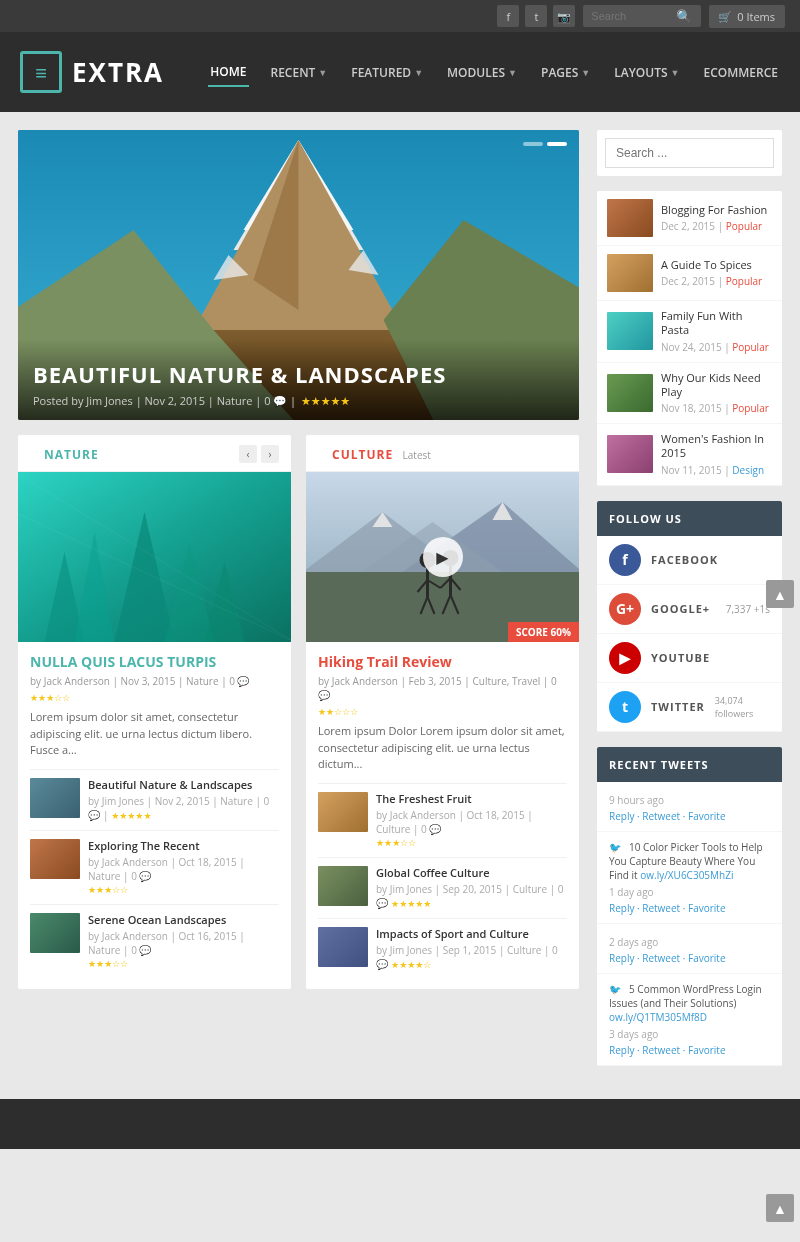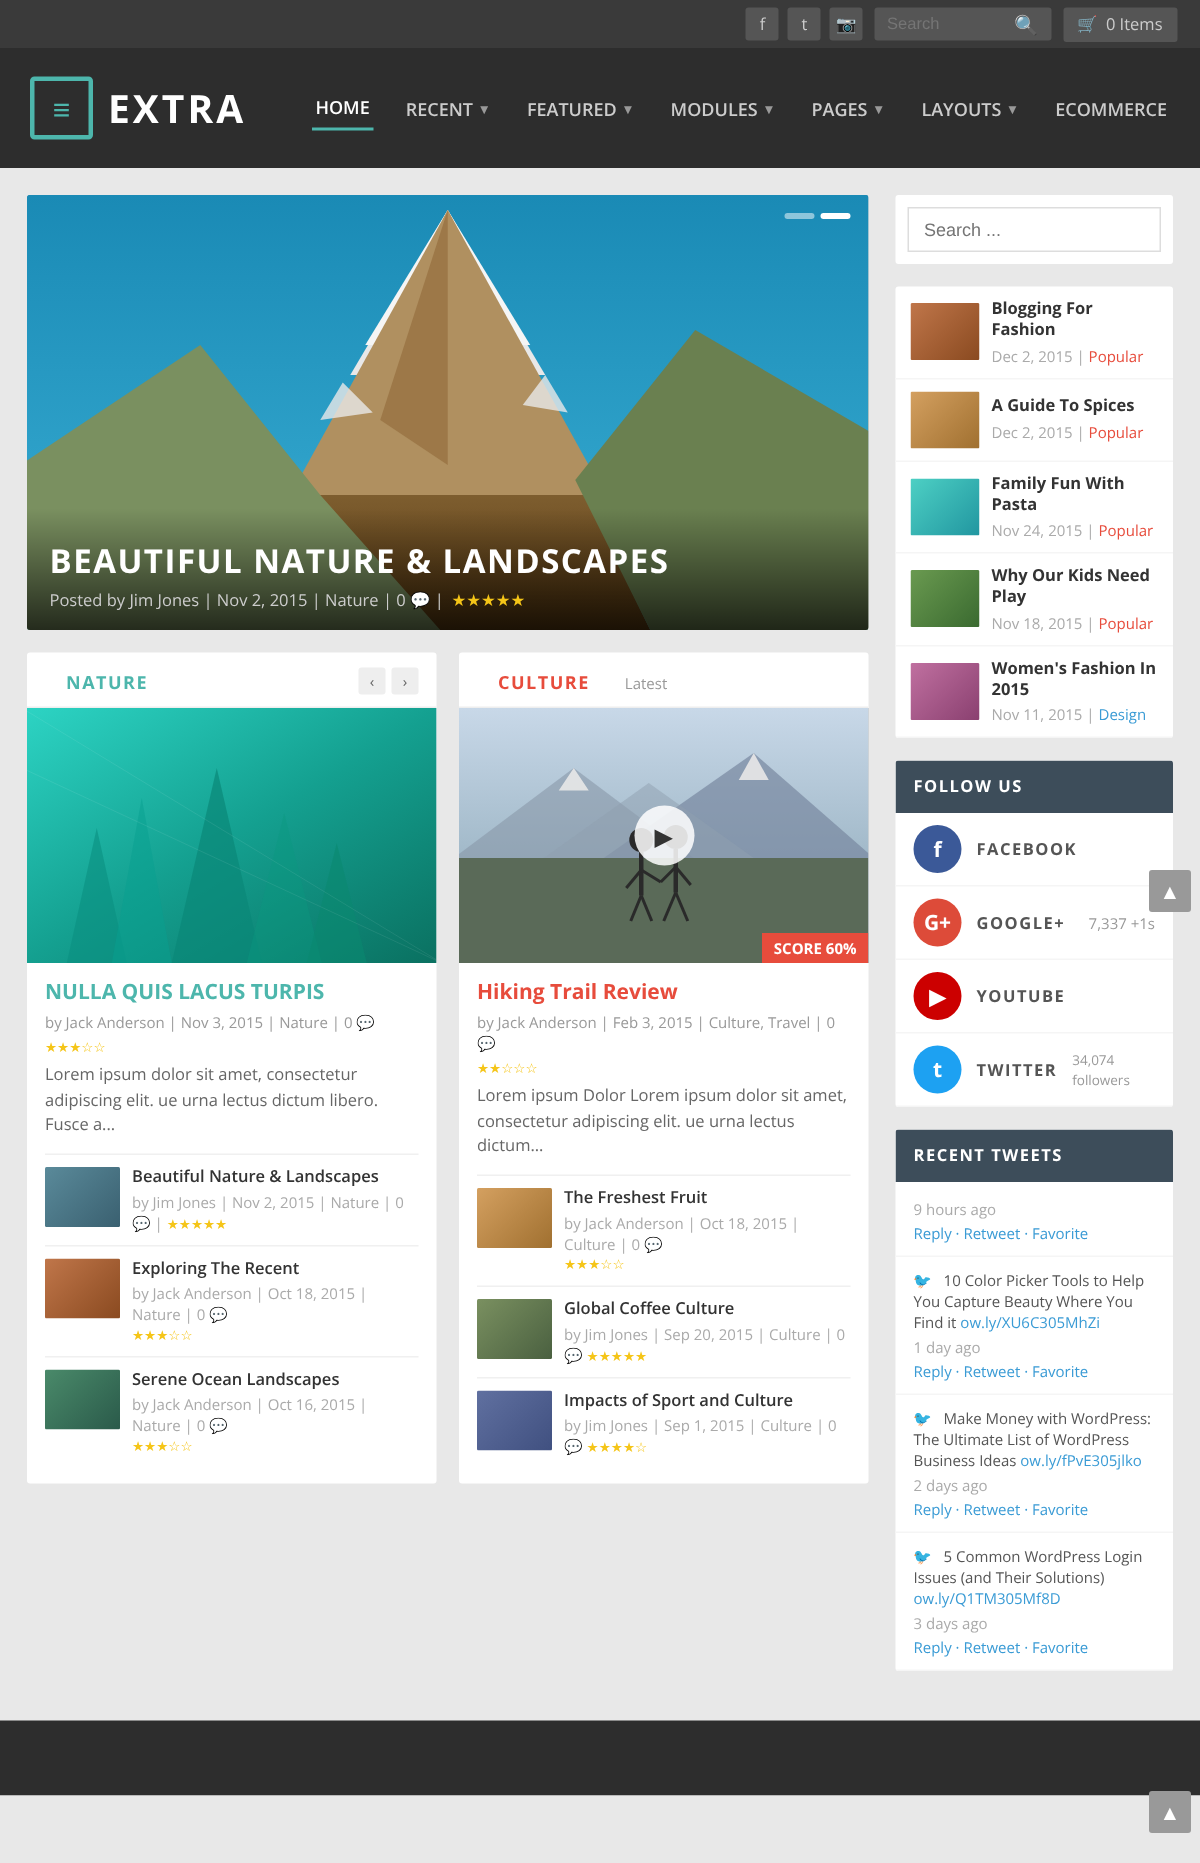--- a/index.html
+++ b/index.html
@@ -39,21 +39,21 @@
     .hero-nav-dot { width: 20px; height: 4px; background: rgba(255,255,255,0.5); border-radius: 2px; }
     .hero-nav-dot.active { background: #fff; }
 
     
     .two-col { display: flex; gap: 15px; margin-bottom: 15px; }
     .post-col { flex: 1; background: #fff; border-radius: 2px; overflow: hidden; }
     .section-header { padding: 10px 12px 8px; border-bottom: 1px solid #eee; display: flex; align-items: center; justify-content: space-between; }
     .section-title { font-size: 12px; font-weight: 700; text-transform: uppercase; letter-spacing: 1px; margin-left: 14px; }
     .section-title.nature { color: #4db6ac; }
     .section-title.culture { color: #e74c3c; }
-    .section-latest { font-size: 10px; color: #999; margin-left: 20px; }
+    .section-latest { font-size: 10px; color: #999; margin-left: 6px; }
     .section-arrows { display: flex; gap: 4px; }
     .arrow-btn { width: 18px; height: 18px; background: #eee; border-radius: 2px; display: flex; align-items: center; justify-content: center; font-size: 10px; color: #666; cursor: pointer; }
 
     .post-thumb-large { width: 100%; height: 170px; overflow: hidden; position: relative; }
     .thumb-nature { background: linear-gradient(135deg, #4dd0c4, #2196a0, #1a7060); }
     .thumb-culture { background: linear-gradient(135deg, #8a9ba8, #6a7d8a, #4a5a65); position: relative; }
     .play-btn { position: absolute; top: 50%; left: 50%; transform: translate(-50%,-50%); width: 40px; height: 40px; background: rgba(255,255,255,0.85); border-radius: 50%; display: flex; align-items: center; justify-content: center; font-size: 16px; color: #333; }
     .score-badge { position: absolute; bottom: 0; right: 0; background: #e74c3c; color: #fff; font-size: 10px; font-weight: 700; padding: 3px 8px; }
 
     .post-content { padding: 10px 12px; }
@@ -80,21 +80,21 @@
     
     .search-box { background: #fff; padding: 8px; margin-bottom: 15px; border-radius: 2px; }
     .search-box input { width: 100%; border: 1px solid #ddd; padding: 7px 10px; font-size: 12px; color: #aaa; outline: none; }
 
     .side-section { background: #fff; border-radius: 2px; margin-bottom: 15px; overflow: hidden; }
     .side-section-header { background: #3d4d5a; padding: 10px 12px; color: #fff; font-size: 11px; font-weight: 700; text-transform: uppercase; letter-spacing: 1px; }
 
     .recent-post-item { display: flex; gap: 8px; align-items: center; padding: 8px 10px; border-bottom: 1px solid #f5f5f5; }
     .recent-thumb { width: 46px; height: 38px; flex-shrink: 0; border-radius: 1px; overflow: hidden; }
     .recent-info { flex: 1; }
-    .recent-title { color: #333; font-size: 11px; font-weight: 700; cursor: pointer; line-height: 1.3; }
+    .recent-title { color: #333; font-size: 11px; font-weight: 400; cursor: pointer; line-height: 1.3; }
     .recent-meta { color: #aaa; font-size: 10px; margin-top: 2px; }
     .popular-badge { color: #e74c3c; font-size: 10px; }
     .design-badge { color: #3a9bd5; font-size: 10px; }
 
     .rt1 { background: linear-gradient(135deg, #c0764a, #8a4a20); width:100%; height:100%; }
     .rt2 { background: linear-gradient(135deg, #d4a060, #a07030); width:100%; height:100%; }
     .rt3 { background: linear-gradient(135deg, #4dd0c4, #2196a0); width:100%; height:100%; }
     .rt4 { background: linear-gradient(135deg, #6a9a50, #3a6a30); width:100%; height:100%; }
     .rt5 { background: linear-gradient(135deg, #c070a0, #8a4070); width:100%; height:100%; }
 
@@ -450,24 +450,20 @@
       </div>
       <div class="tweet-item">
         <div class="tweet-text">
           <span class="tweet-icon">🐦</span>
           10 Color Picker Tools to Help You Capture Beauty Where You Find it <span class="tweet-link">ow.ly/XU6C305MhZi</span>
         </div>
         <div class="tweet-time">1 day ago</div>
         <div class="tweet-actions">Reply · Retweet · Favorite</div>
       </div>
       <div class="tweet-item">
-        <div class="tweet-text">
-          <span class="tweet-icon">🐦</span>
-          Make Money with WordPress: The Ultimate List of WordPress Business Ideas <span class="tweet-link">ow.ly/fPvE305jlko</span>
-        </div>
         <div class="tweet-time">2 days ago</div>
         <div class="tweet-actions">Reply · Retweet · Favorite</div>
       </div>
       <div class="tweet-item">
         <div class="tweet-text">
           <span class="tweet-icon">🐦</span>
           5 Common WordPress Login Issues (and Their Solutions) <span class="tweet-link">ow.ly/Q1TM305Mf8D</span>
         </div>
         <div class="tweet-time">3 days ago</div>
         <div class="tweet-actions">Reply · Retweet · Favorite</div>

